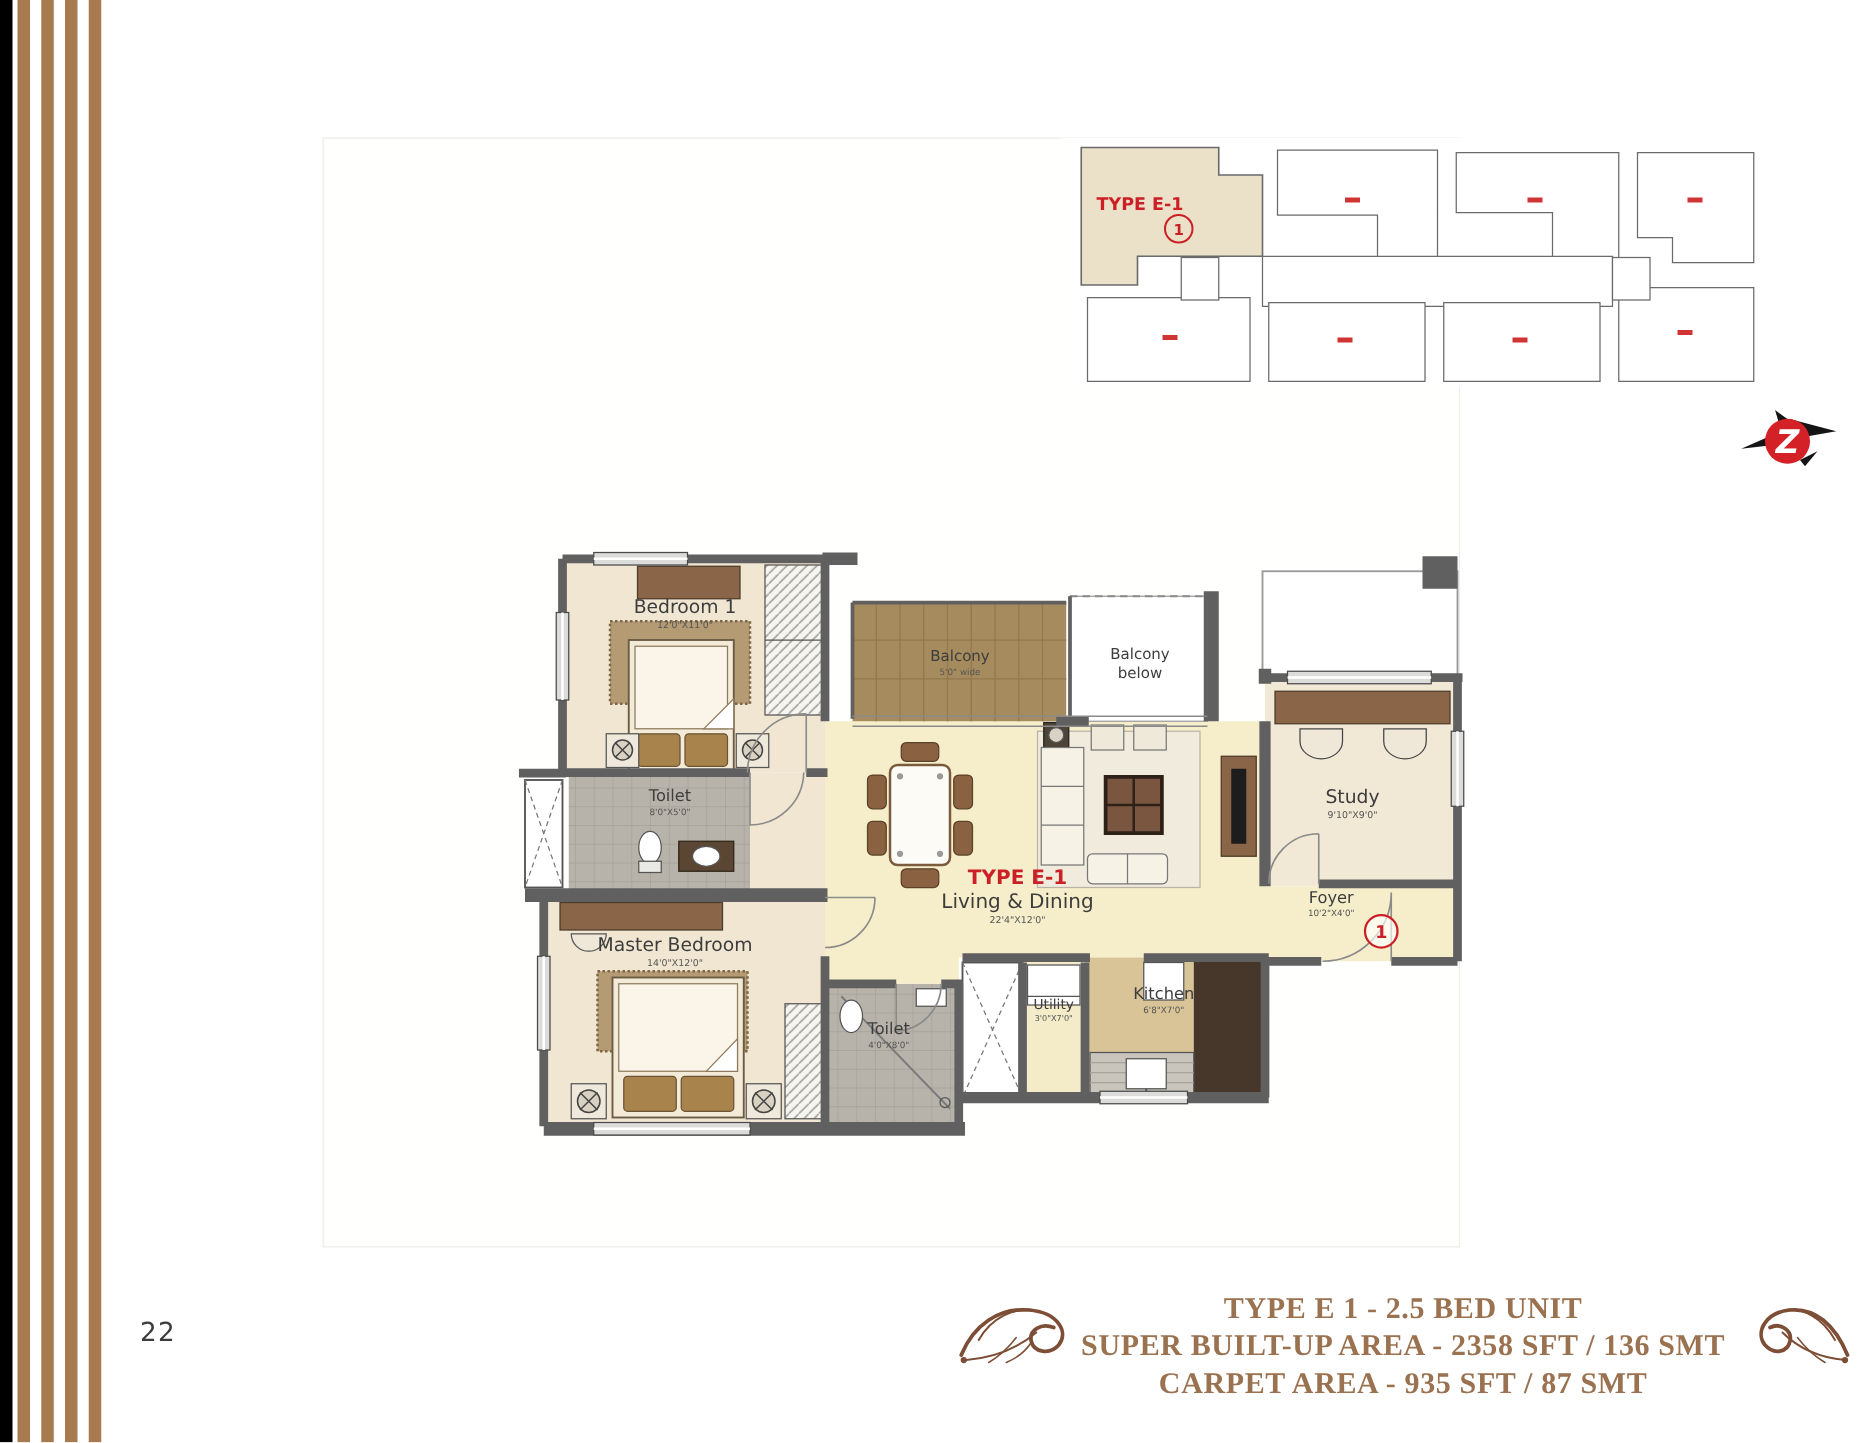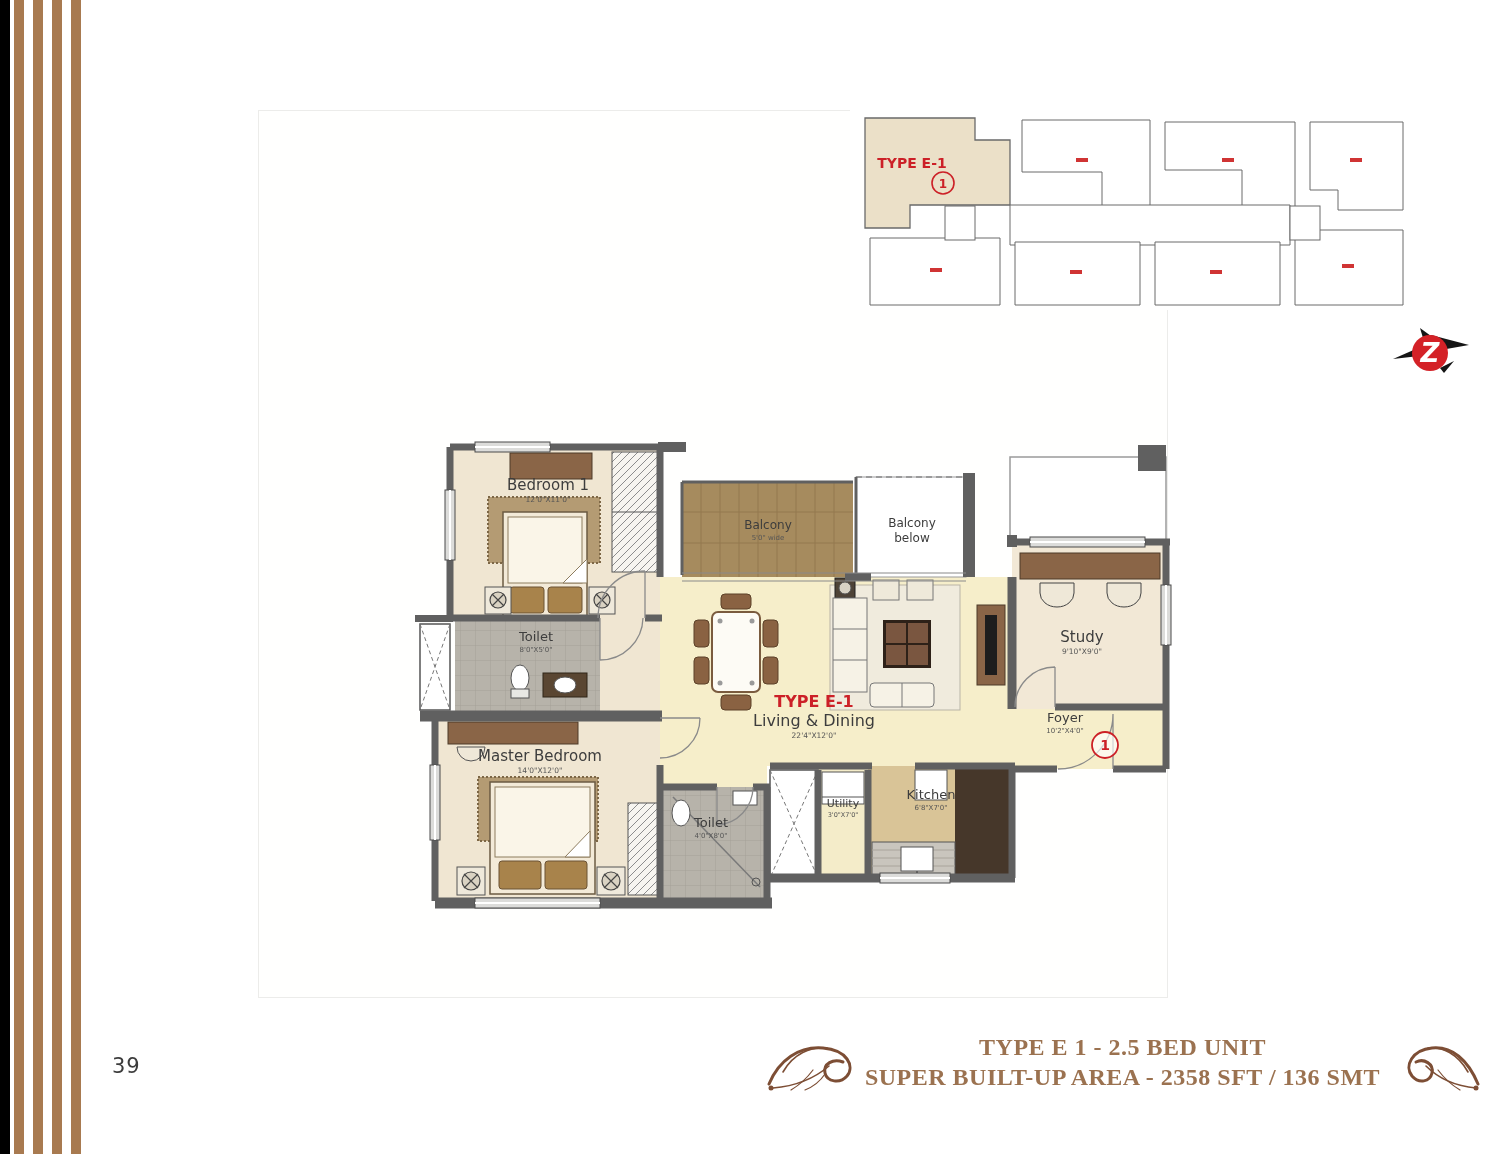--- a/index.html
+++ b/index.html
@@ -332,27 +332,28 @@
       <path stroke-width="1.6" d="M8,62 C32,60 50,52 64,40"></path>
       <path stroke-width="1.2" d="M26,64 C36,58 42,52 48,44"></path>
       <path stroke-width="1.2" d="M40,64 C50,60 56,54 60,48"></path>
       <circle cx="6" cy="62" r="2.5" fill="#7d4e35" stroke="none"></circle>
     </g>
   </svg>
 
   <div class="abs footer-text">
     <div>TYPE E 1 - 2.5 BED UNIT</div>
     <div>SUPER BUILT-UP AREA - 2358 SFT / 136 SMT</div>
+    <div>CARPET AREA - 935 SFT / 87 SMT</div>
   </div>
 
   <svg class="abs" style="left:1382px;top:1026px" width="100" height="72" viewBox="0 0 100 72">
     <g stroke="#7d4e35" fill="none" stroke-linecap="round" transform="translate(100,0) scale(-1,1)">
       <path stroke-width="3" d="M4,58 C14,34 30,20 50,22 C70,24 78,40 70,50 C63,58 52,56 50,47 C48,38 58,32 66,36"></path>
       <path stroke-width="1.6" d="M14,46 C24,28 40,20 54,22"></path>
       <path stroke-width="1.6" d="M6,62 C28,60 44,52 56,40"></path>
       <path stroke-width="1.2" d="M22,64 C32,58 38,52 44,44"></path>
       <circle cx="6" cy="62" r="2.5" fill="#7d4e35" stroke="none"></circle>
     </g>
   </svg>
 
-  <div class="abs pagenum">39</div>
+  <div class="abs pagenum">22</div>
 
 </div>
 
 </body></html>

